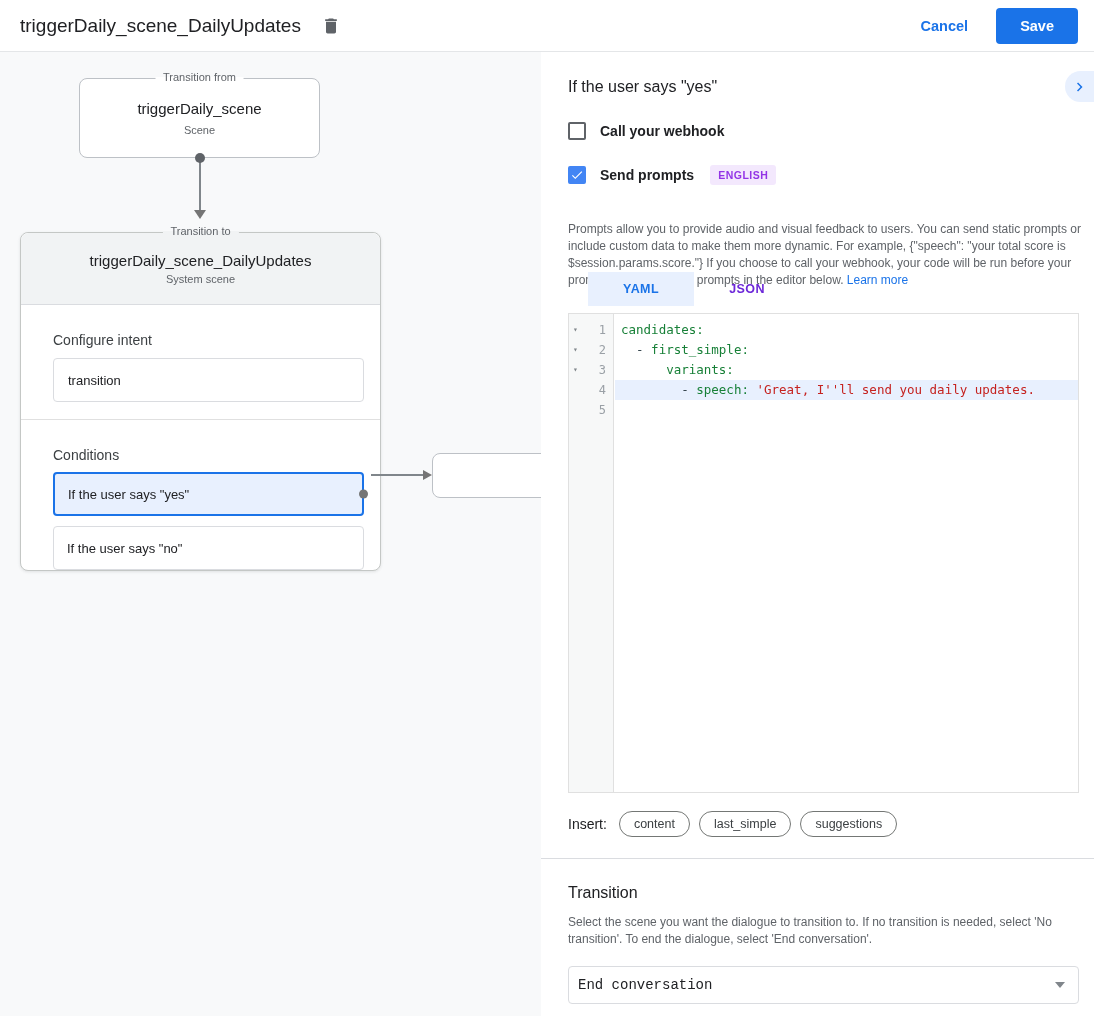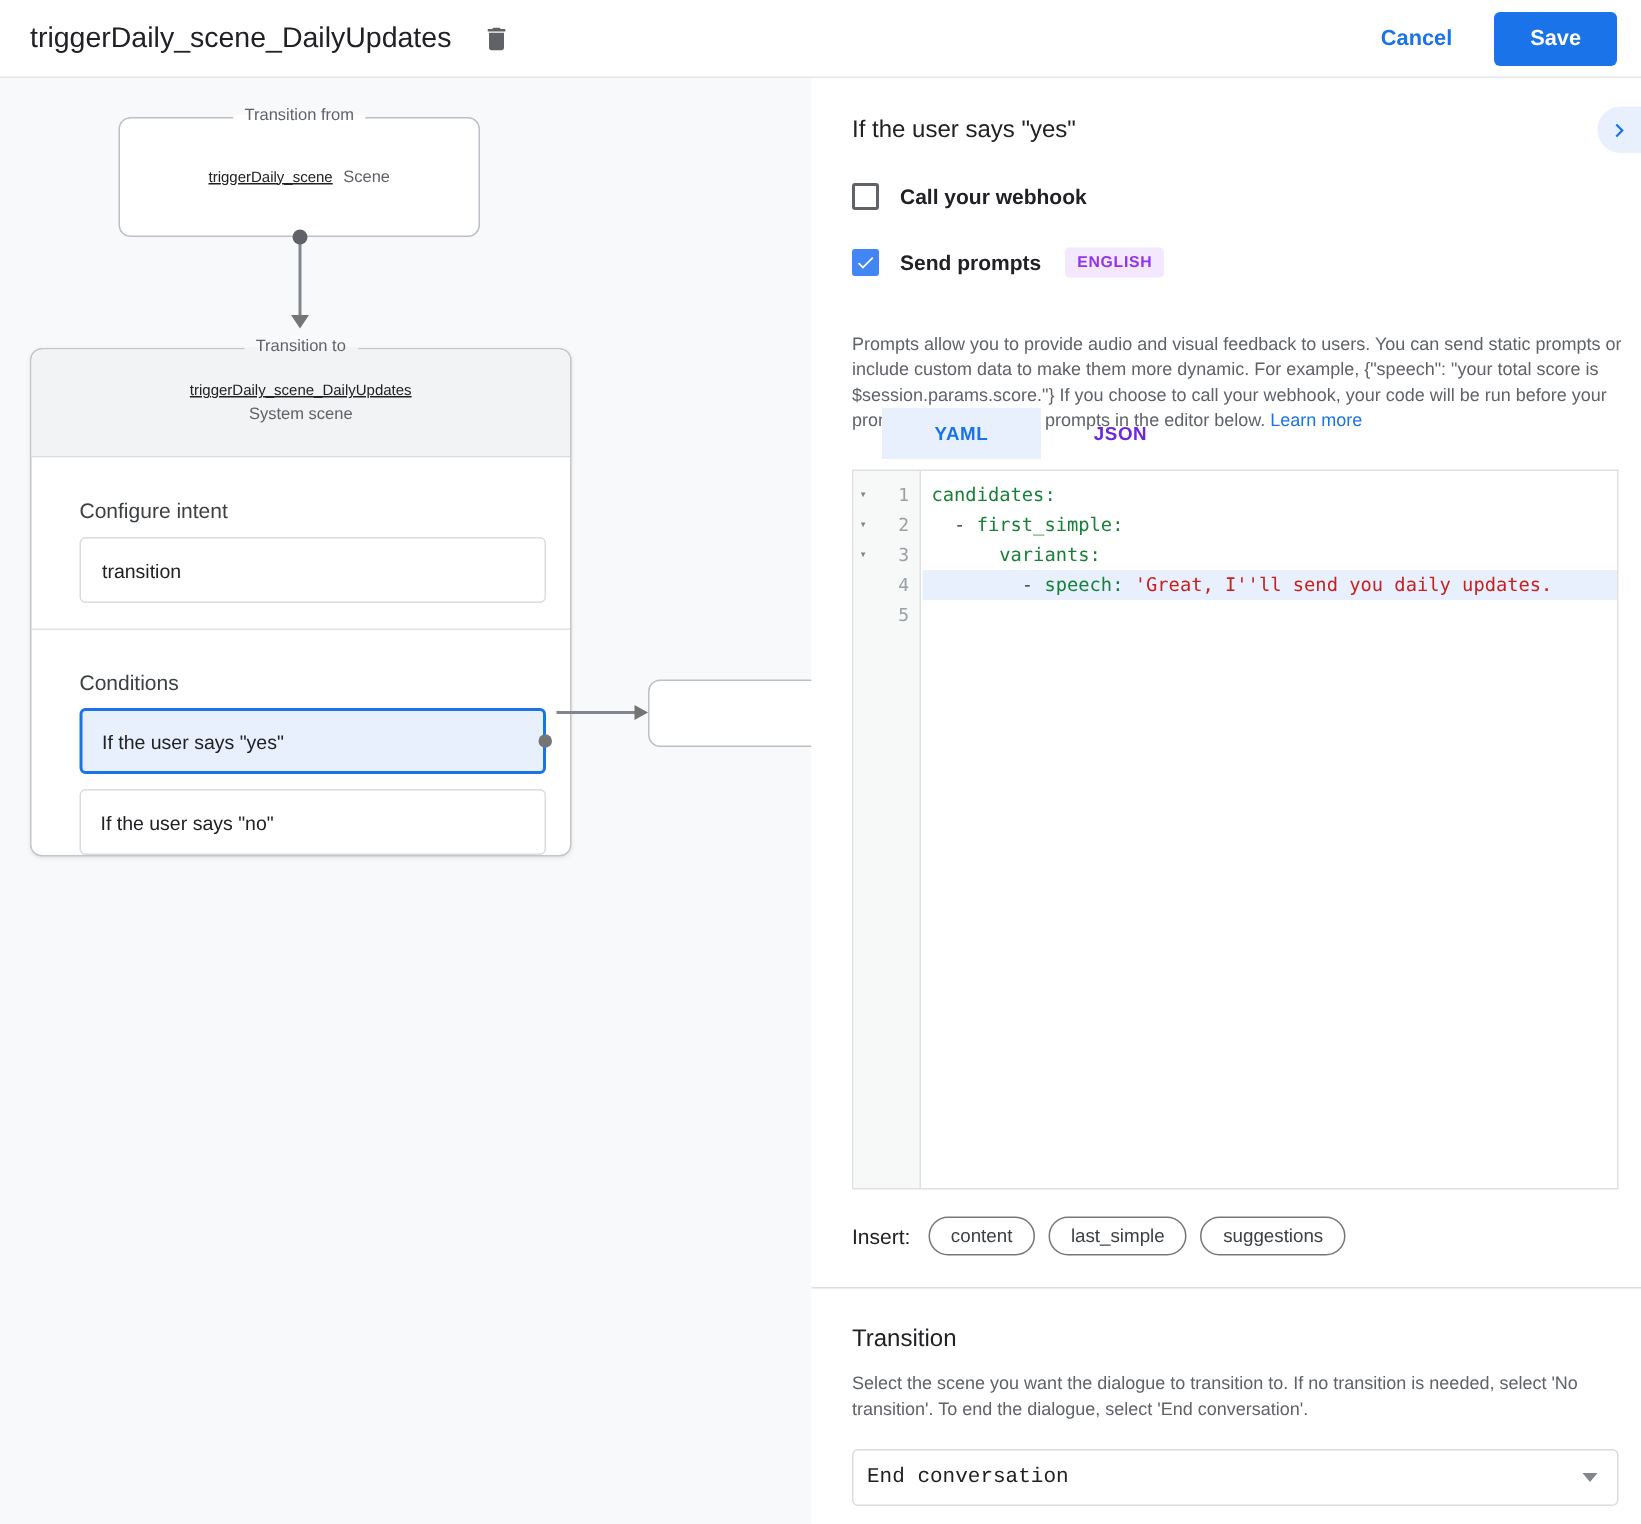--- a/index.html
+++ b/index.html
@@ -13,22 +13,22 @@
   .topbar-actions { margin-left:auto; display:flex; align-items:center; gap:28px; }
   .btn-text { background:none; border:none; color:#1a73e8; font-size:14.5px; font-weight:bold; font-family:inherit; cursor:pointer; }
   .btn-primary { background:#1a73e8; border:none; color:#fff; font-size:14.5px; font-weight:bold; font-family:inherit; border-radius:4px; height:36px; padding:0 24px; cursor:pointer; }
 
   
   .canvas { position:absolute; top:52px; left:0; width:541px; bottom:0; background:#f8f9fa; overflow:hidden; }
   .node { position:absolute; background:#fff; border:1px solid #bdc1c6; border-radius:8px; }
   .legend { position:absolute; top:-8px; left:50%; transform:translateX(-50%); font-size:11px; color:#5f6368; padding:0 8px; white-space:nowrap; }
   .legend-white { background:linear-gradient(180deg,#f8f9fa 50%,#ffffff 50%); }
   .legend-gray  { background:linear-gradient(180deg,#f8f9fa 50%,#f1f3f4 50%); }
-  .node-from { left:79px; top:26px; width:241px; height:80px; display:flex; flex-direction:row; align-items:center; justify-content:center; gap:7px; }
-  .node-name { font-size:10px; color:#202124;text-decoration:underline; }
+  .node-from { left:79px; top:26px; width:241px; height:80px; display:flex; flex-direction:column; align-items:center; justify-content:center; gap:7px; }
+  .node-name { font-size:15px; color:#202124; }
   .node-type { font-size:11px; color:#5f6368; }
   .v-dot { position:absolute; left:195px; top:101px; width:10px; height:10px; border-radius:50%; background:#5f6368; z-index:2; }
   .v-line { position:absolute; left:199px; top:107px; width:2px; height:51px; background:#80868b; }
   .v-head { position:absolute; left:194px; top:158px; width:0; height:0; border-left:6px solid transparent; border-right:6px solid transparent; border-top:9px solid #757575; }
   .scene-card { position:absolute; left:20px; top:180px; width:361px; height:339px; background:#fff; border:1px solid #c4c7c5; border-radius:8px; box-shadow:0 1px 3px rgba(60,64,67,.12); }
   .scene-card-header { height:72px; background:#f1f3f4; border-bottom:1px solid #dadce0; border-radius:8px 8px 0 0; display:flex; flex-direction:column; align-items:center; justify-content:center; gap:4px; }
   .card-section { padding:15px 16px 17px 32px;margin-top:12px; }
   .card-section.first { border-bottom:1px solid #e0e0e0; }
   .section-label { font-size:14px; color:#3c4043; }
   .intent-field { margin-top:10px; height:44px; border:1px solid #dadce0; border-radius:4px; display:flex; align-items:center; padding:0 14px; font-size:13px; color:#202124; background:#fff; cursor:text; }

